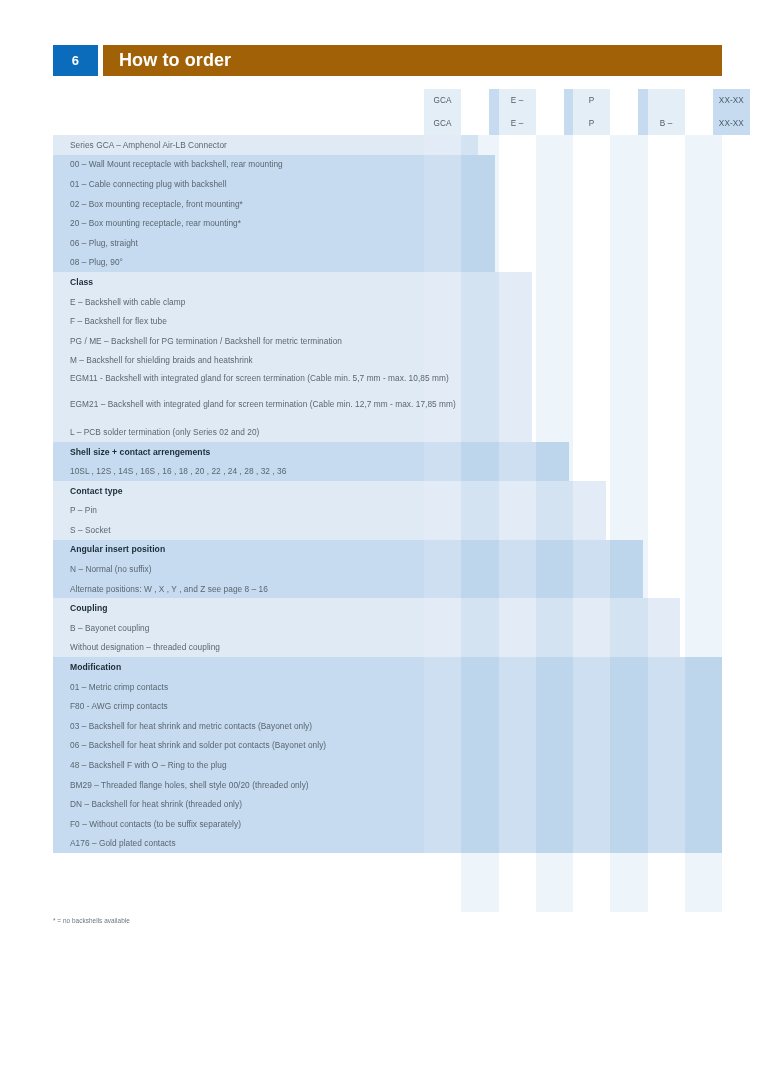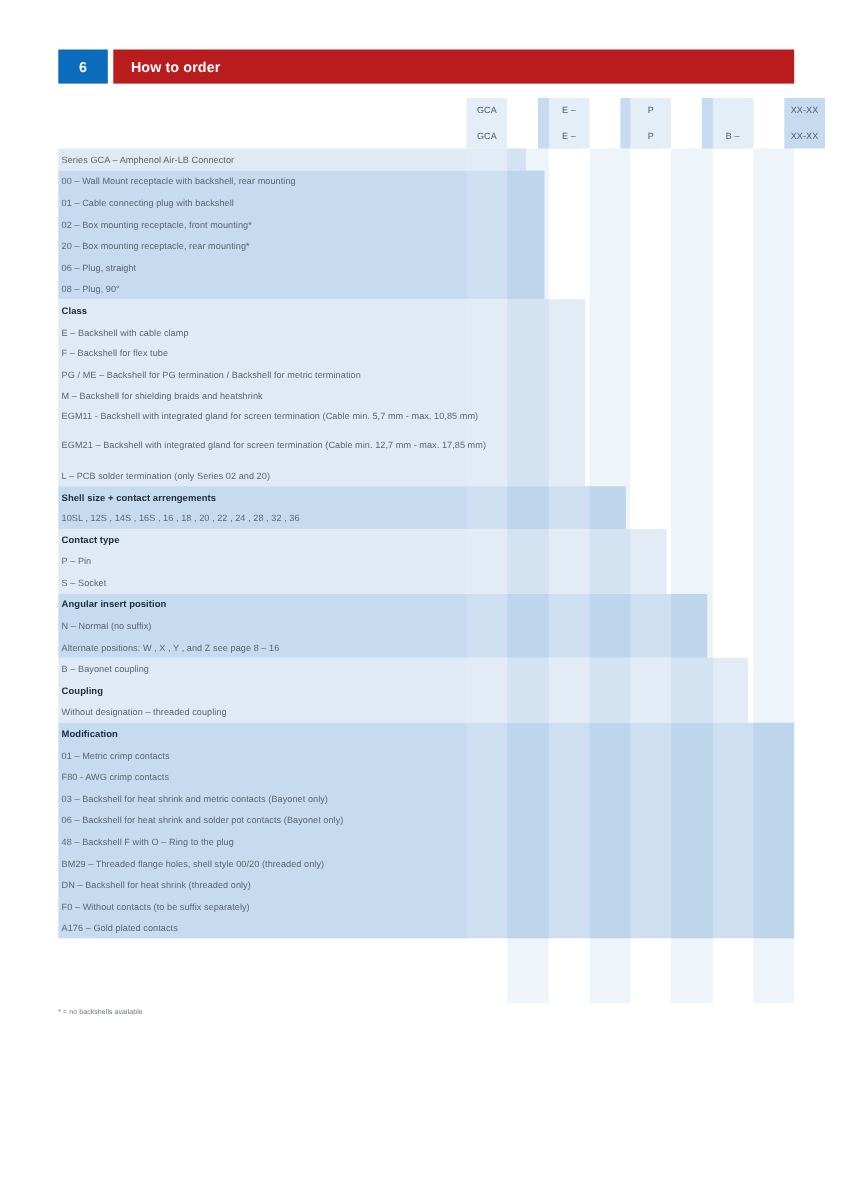--- a/index.html
+++ b/index.html
@@ -34,23 +34,23 @@
     font-size: 13px;
     font-weight: bold;
     display: flex;
     align-items: center;
     justify-content: center;
     letter-spacing: 0.2px;
   }
   .header-title-bar {
     flex: 1;
     margin-left: 5px;
-    background: #b91c1c;
+    background: #a16207;
     color: #ffffff;
-    font-size: 13px;
+    font-size: 18px;
     font-weight: bold;
     display: flex;
     align-items: center;
     padding-left: 16px;
     letter-spacing: 0.1px;
   }
 
   
   .code-table {
     position: absolute;
@@ -100,21 +100,21 @@
   }
   .band-bg.tone-light { background: #dfeaf5; }
   .band-bg.tone-dark  { background: #c6dbef; }
 
   .row {
     position: relative;
     z-index: 2;
     height: 19.6px;
     display: flex;
     align-items: center;
-    padding-left: 3px;
+    padding-left: 17px;
     box-sizing: border-box;
     font-size: 8.3px;
     color: #5a6670;
     letter-spacing: 0.05px;
     white-space: nowrap;
     text-align: center;
   }
   .row.heading {
     font-weight: bold;
     color: #1c2c38;
@@ -219,22 +219,22 @@
       <div class="row">S – Socket</div>
     </div>
     <div class="band">
       <div class="band-bg tone-dark" style="width: 590px;"></div>
       <div class="row heading">Angular insert position</div>
       <div class="row">N – Normal (no suffix)</div>
       <div class="row">Alternate positions: W , X , Y , and Z see page 8 – 16</div>
     </div>
     <div class="band">
       <div class="band-bg tone-light" style="width: 627px;"></div>
+      <div class="row heading">Coupling</div>
       <div class="row">B – Bayonet coupling</div>
-      <div class="row heading">Coupling</div>
       <div class="row">Without designation – threaded coupling</div>
     </div>
     <div class="band">
       <div class="band-bg tone-dark" style="width: 669px;"></div>
       <div class="row heading">Modification</div>
       <div class="row">01 – Metric crimp contacts</div>
       <div class="row">F80 - AWG crimp contacts</div>
       <div class="row">03 – Backshell for heat shrink and metric contacts (Bayonet only)</div>
       <div class="row">06 – Backshell for heat shrink and solder pot contacts (Bayonet only)</div>
       <div class="row">48 – Backshell F with O – Ring to the plug</div>

